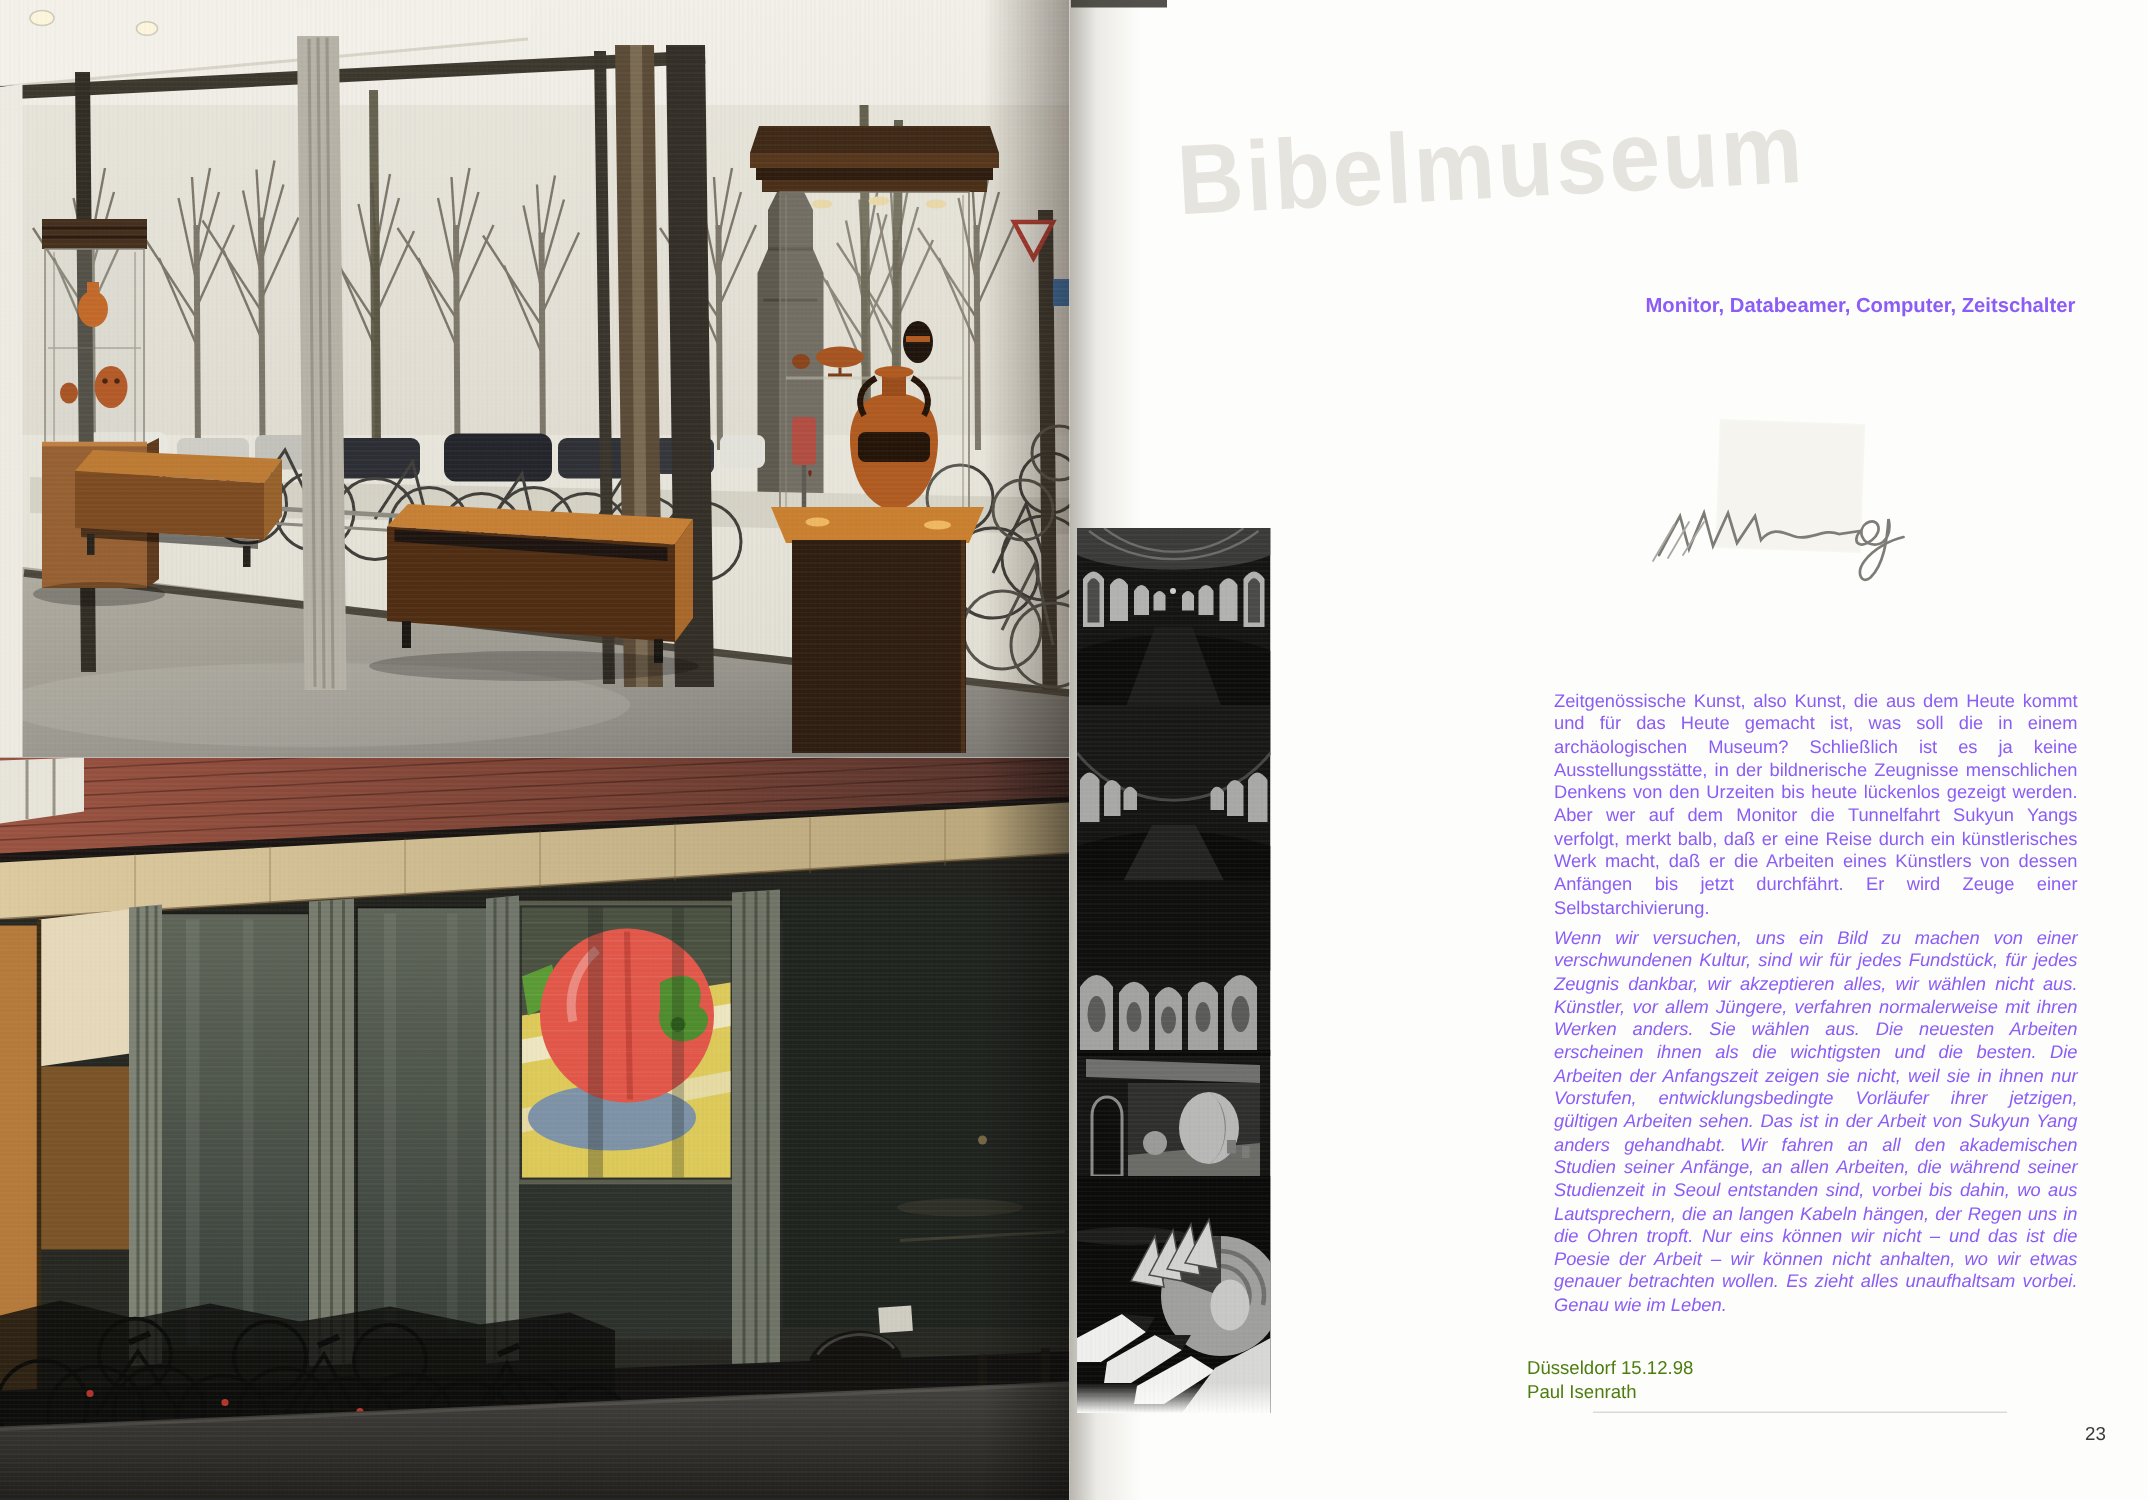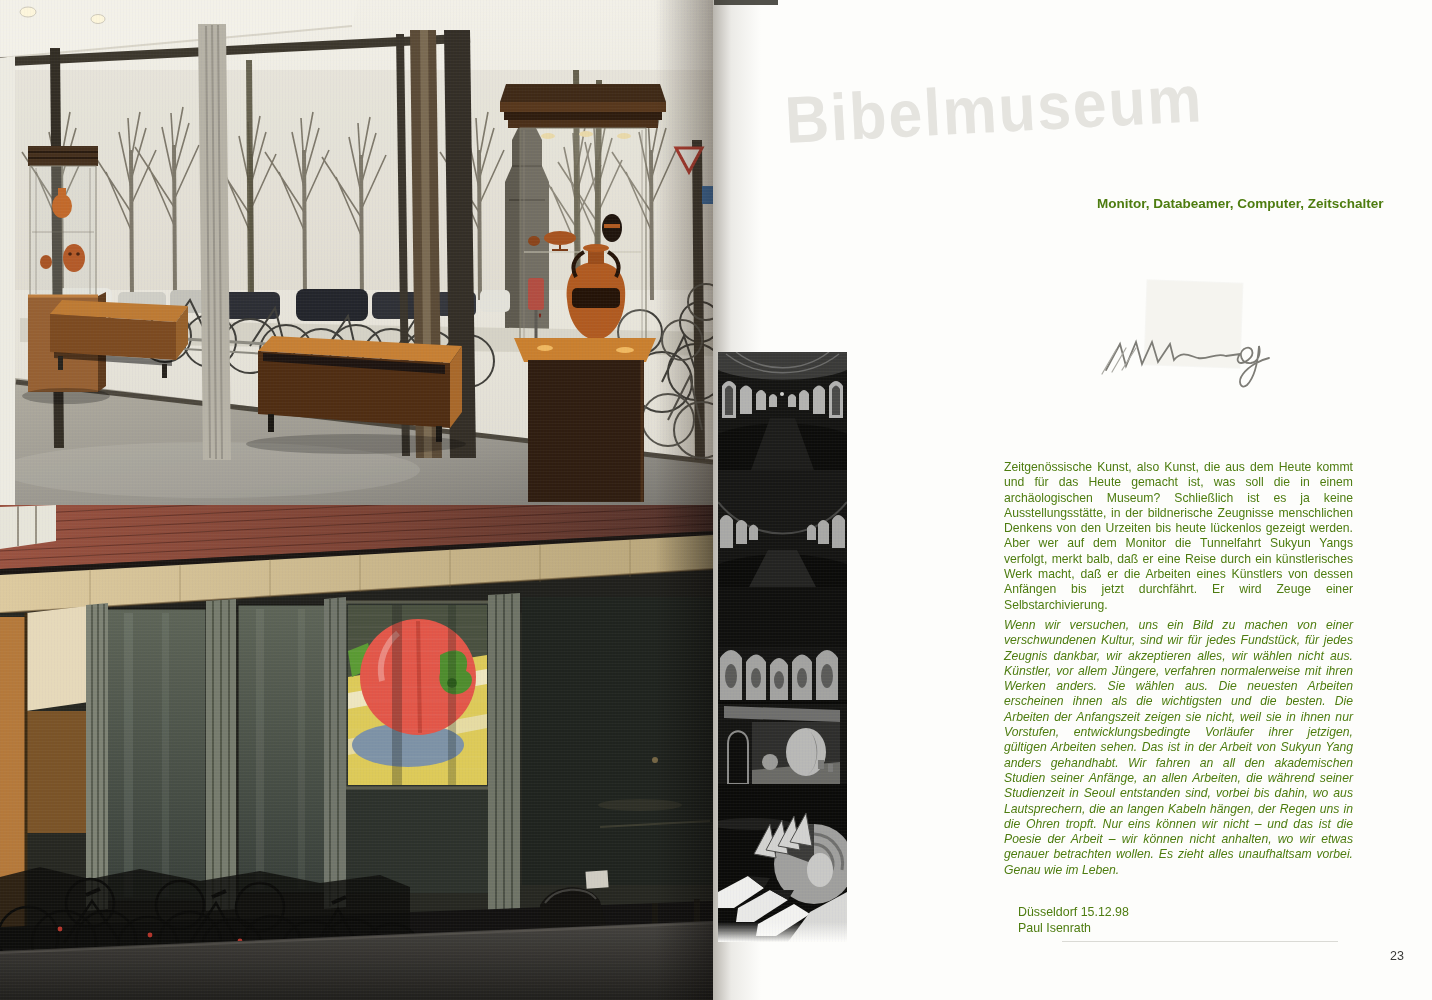--- a/index.html
+++ b/index.html
@@ -16,28 +16,28 @@
   .right-page{position:absolute;left:713px;top:0;width:719px;height:1000px;background:#fdfdfb;}
   .gutter{position:absolute;left:0;top:0;width:48px;height:1000px;
       background:linear-gradient(to right, rgba(90,82,68,.42), rgba(142,136,122,.16) 38%, rgba(255,255,255,0));}
   .top-sliver{position:absolute;left:1px;top:0;width:64px;height:5px;background:#34322c;opacity:.85;}
   .watermark{position:absolute;left:70px;top:82px;font-size:66px;font-weight:bold;
       color:rgba(182,180,170,.34);letter-spacing:2px;white-space:nowrap;
       transform:rotate(-3deg) scaleX(.92);transform-origin:left top;}
   .title-block{position:absolute;left:384px;top:40px;color:#1b1b19;}
   .artist{font-size:41px;font-weight:bold;letter-spacing:-.5px;line-height:47px;margin:0;}
   .worktitle{font-size:41px;font-weight:normal;letter-spacing:-.5px;line-height:47px;color:#1f1f1d;}
-  .materials{position:absolute;left:384px;top:196px;font-size:13.5px;font-weight:bold;color:#4d7c0f;}
+  .materials{position:absolute;left:384px;top:196px;font-size:13.5px;font-weight:bold;color:#8b5cf6;}
   .tape{position:absolute;left:433px;top:282px;width:95px;height:84px;background:#f5f4ef;
       transform:rotate(2deg);box-shadow:0 0 0 1px rgba(120,115,100,.05);}
   .sig{position:absolute;left:385px;top:318px;width:190px;height:75px;}
   .caption{position:absolute;left:305px;top:414px;width:352px;font-style:italic;
       font-size:12.4px;line-height:16.5px;color:#22221f;}
-  .bodytext{position:absolute;left:291px;width:349px;font-size:12.2px;line-height:15.3px;
-      text-align:justify;color:#4d7c0f;}
+  .bodytext{position:absolute;left:323px;width:349px;font-size:12.2px;line-height:15.3px;
+      text-align:justify;color:#8b5cf6;}
   .p1{top:460px;}
   .p2{top:618px;font-style:italic;}
   .dateline{position:absolute;left:305px;top:865px;font-size:12.4px;line-height:15.5px;color:#4d7c0f;margin-top:40px;}
   .hairline{position:absolute;left:349px;top:941px;width:276px;height:1px;background:#dadad5;}
   .pagenum{position:absolute;left:677px;top:949px;font-size:12.5px;color:#3a3a38;}
   .filmstrip{position:absolute;left:5px;top:352px;width:129px;height:590px;}
   .filmstrip svg{display:block;width:100%;height:100%;}
 </style>
 </head>
 <body>

